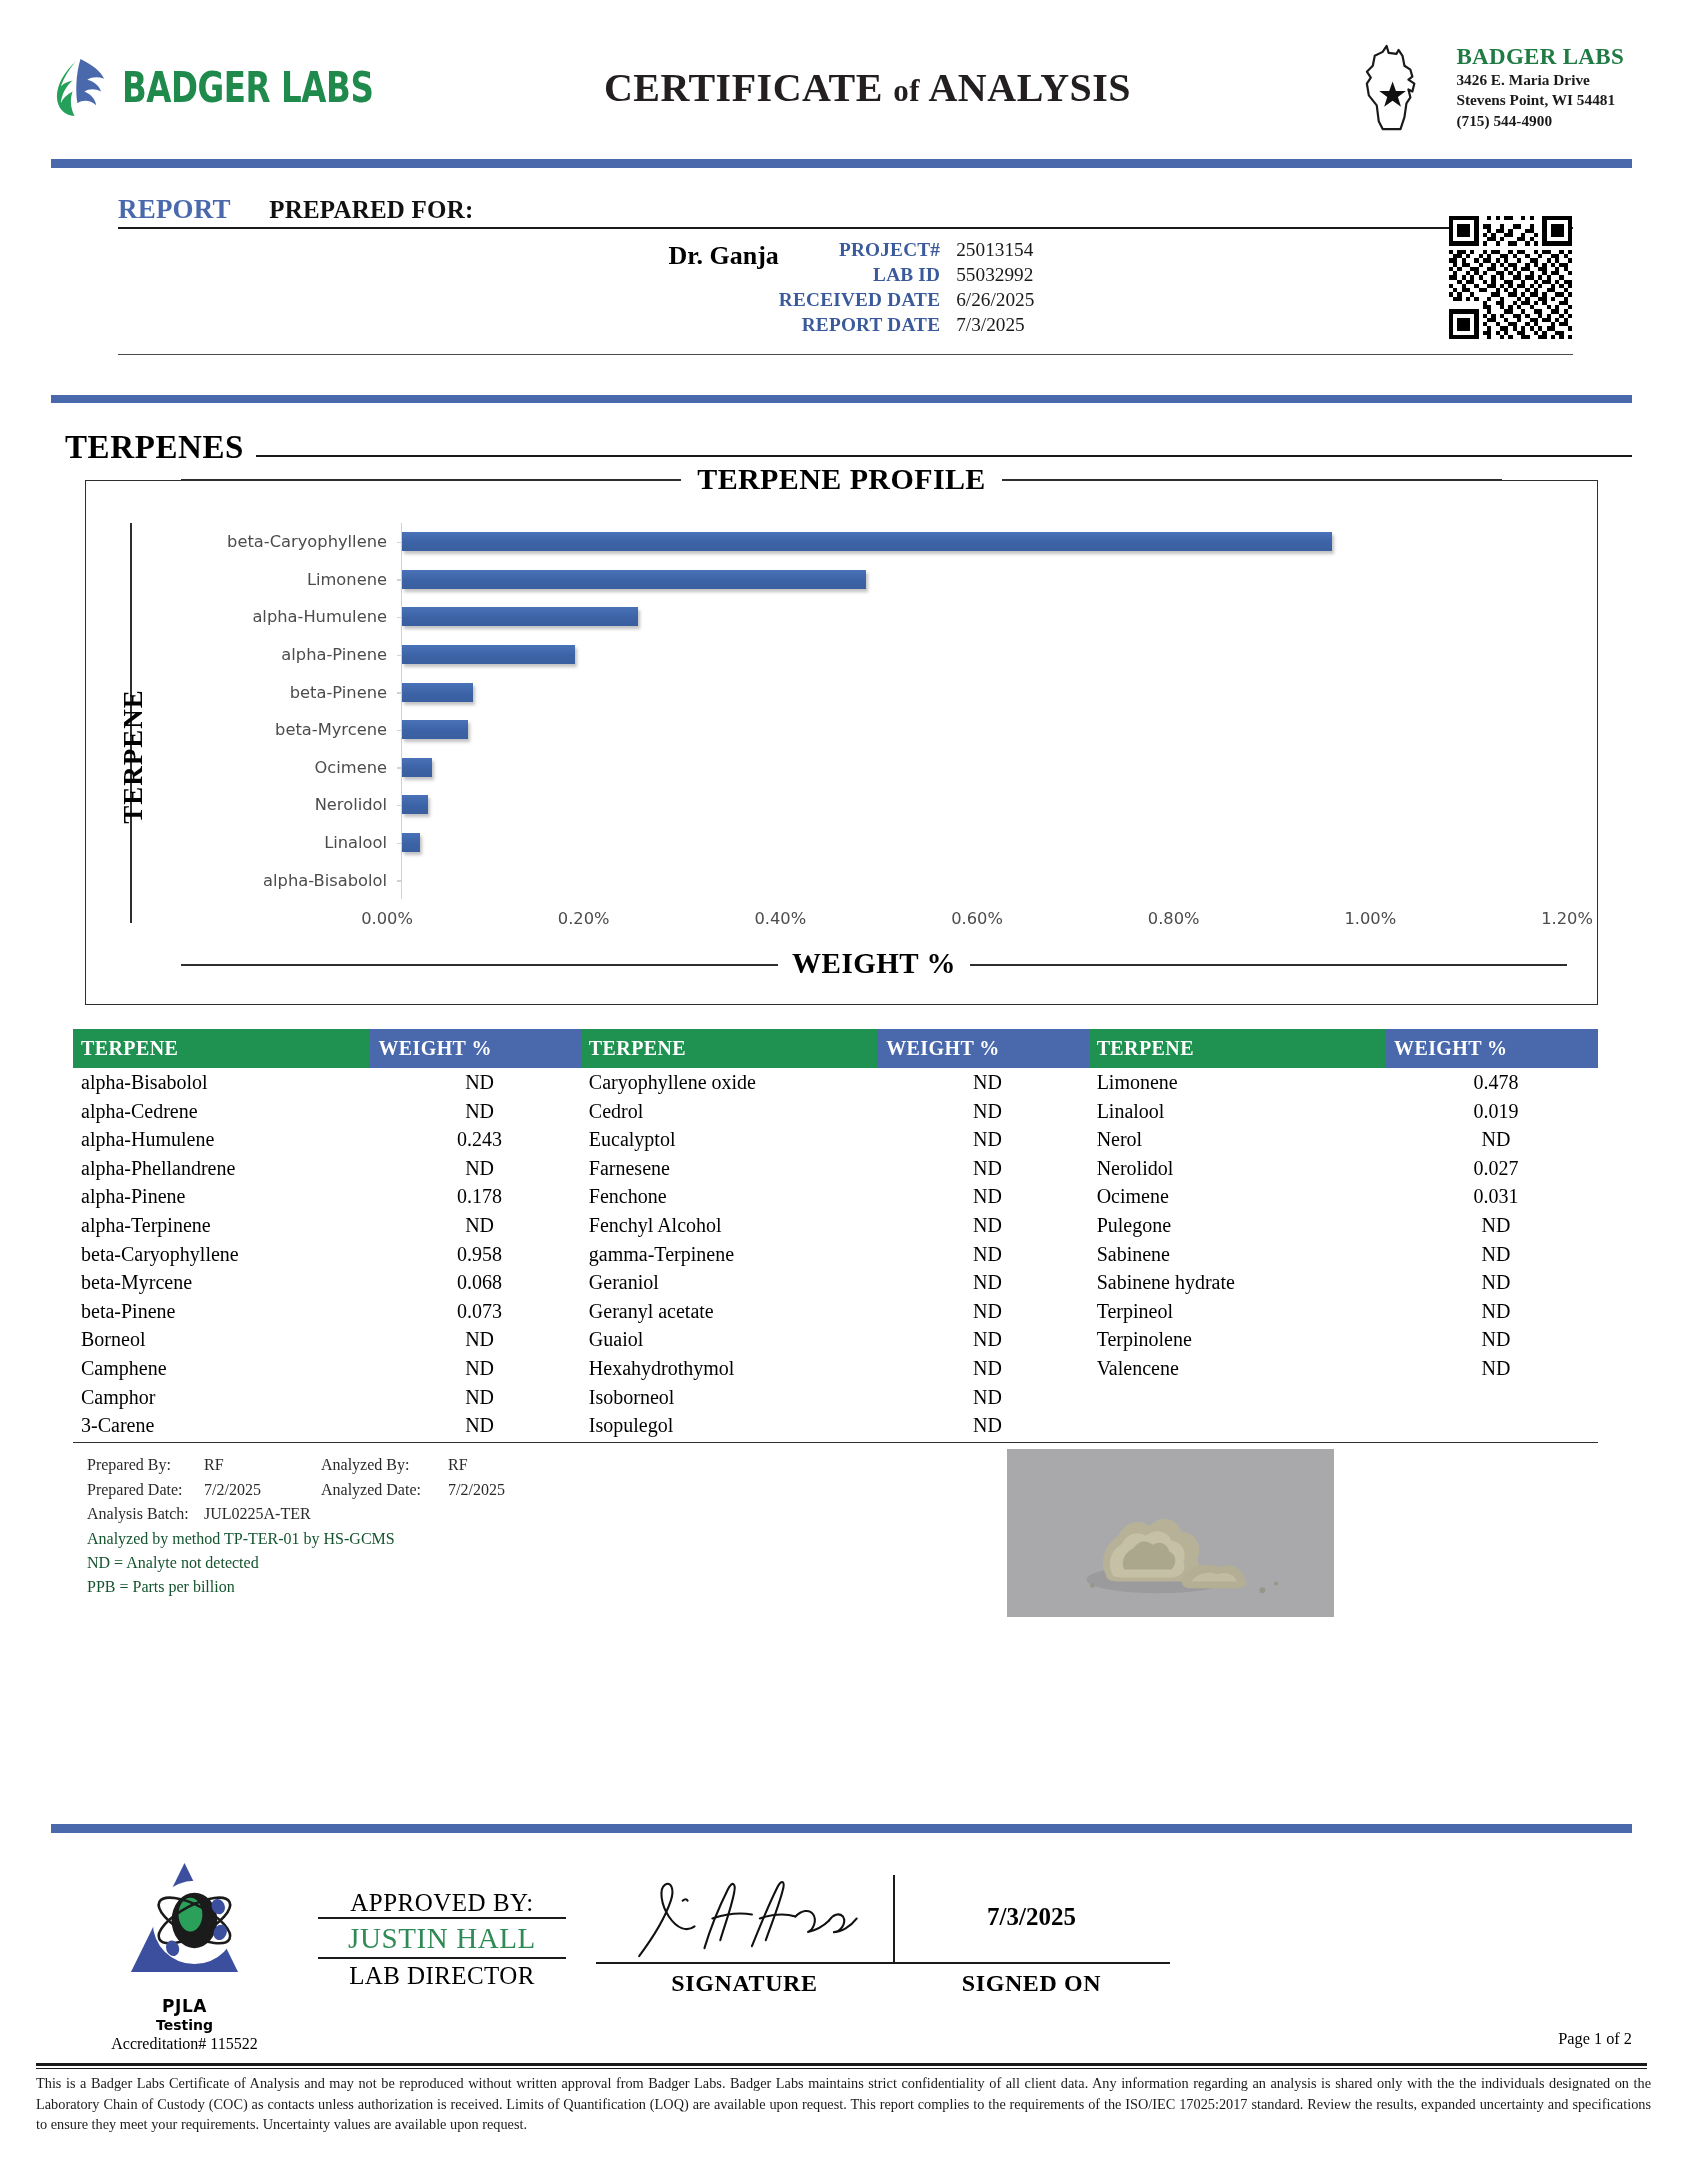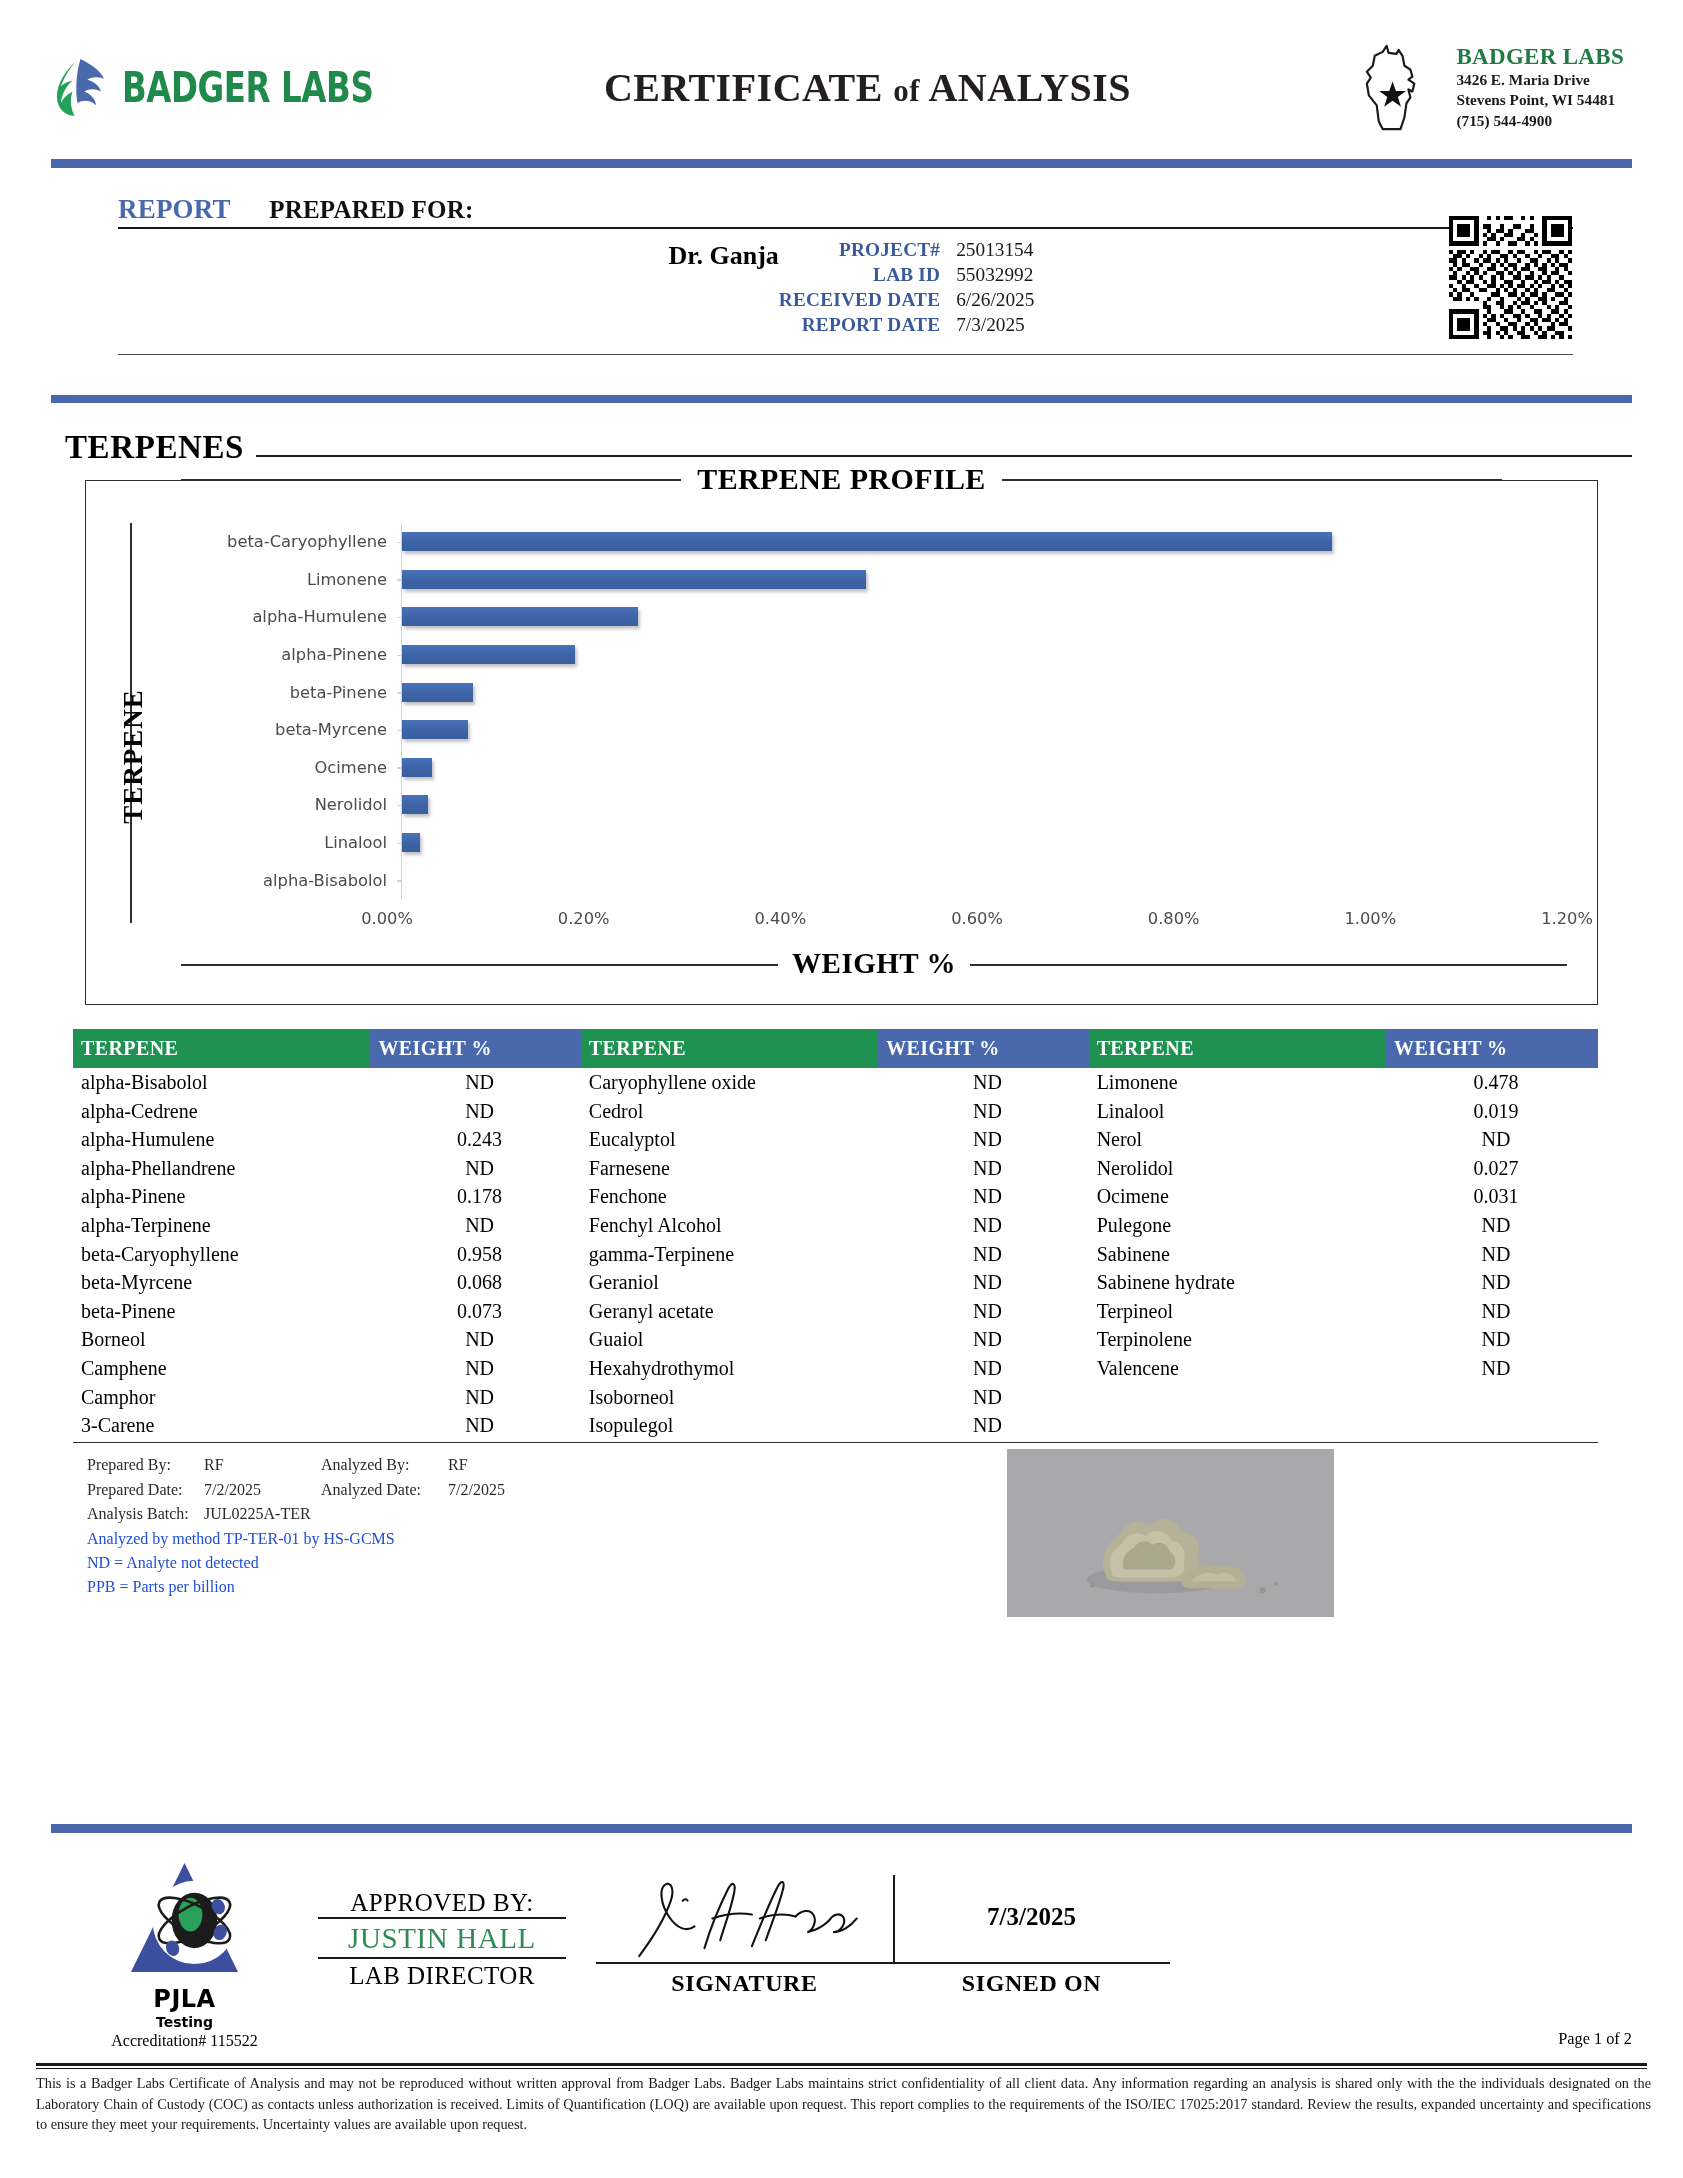--- a/index.html
+++ b/index.html
@@ -350,21 +350,21 @@
   .note-line {
     font-family: "Liberation Serif", serif;
     font-size: 16px;
     color: #2a2a2a;
     line-height: 1.55;
     display: flex;
   }
   .nl-k { width: 117px; flex: 0 0 117px; }
   .nl-v { width: 117px; flex: 0 0 117px; }
   .nl-k2 { width: 127px; flex: 0 0 127px; }
-  .note-plain { font-family: "Liberation Serif", serif; font-size: 16px; color: #1d4ed8; line-height: 1.5; }
+  .note-plain { font-family: "Liberation Serif", serif; font-size: 16px; color: #14532d; line-height: 1.5; }
   .sample-photo {
     width: 327px;
     height: 168px;
     margin-left: 168px;
     margin-top: -4px;
     background: #a9a9ab;
     position: relative;
     overflow: hidden;
   }
 
@@ -389,23 +389,23 @@
   .pjla-block {
     width: 267px;
     flex: 0 0 267px;
     text-align: center;
     padding-top: 6px;
   }
   .pjla-logo { width: 127px; height: 117px; margin: 0 auto; display: block; }
   .pjla-name {
     font-family: "DejaVu Sans", sans-serif;
     font-weight: bold;
-    font-size: 24px;
+    font-size: 17px;
     letter-spacing: 0.5px;
-    margin-top: 9px;
+    margin-top: 20px;
   }
   .pjla-sub {
     font-family: "DejaVu Sans", sans-serif;
     font-weight: bold;
     font-size: 14px;
     margin-top: 1px;
   }
   .pjla-accred {
     font-family: "Liberation Serif", serif;
     font-size: 16px;

